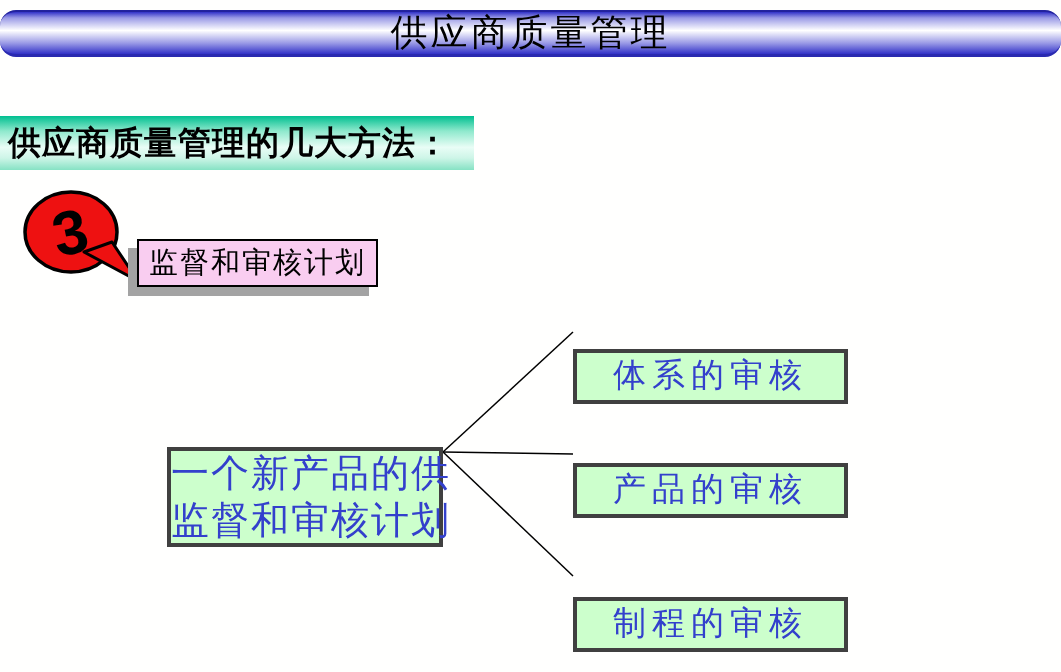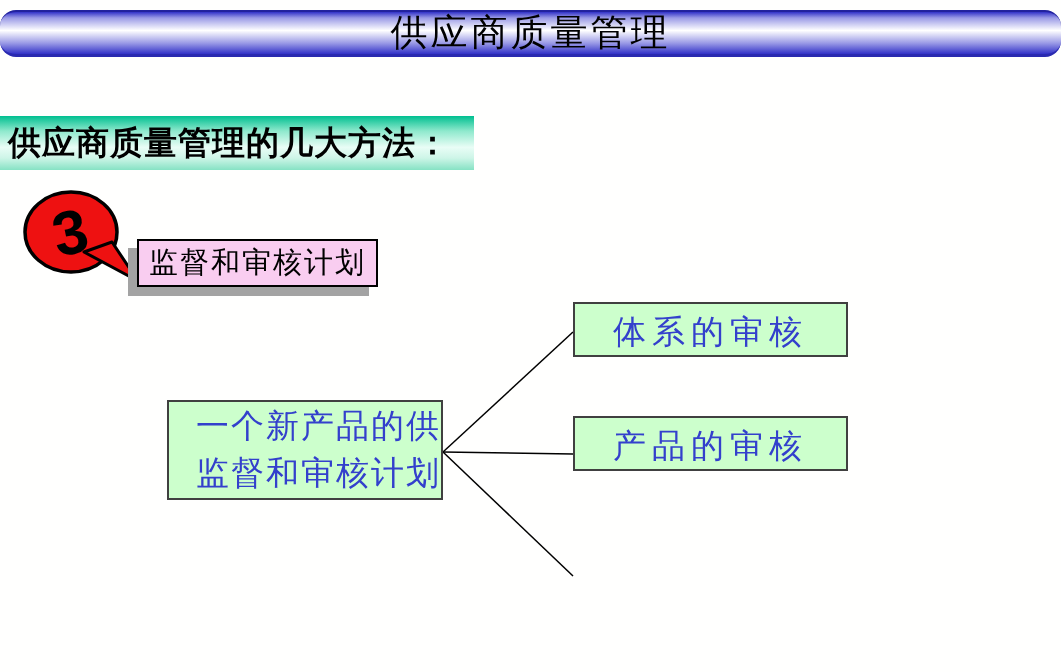--- a/index.html
+++ b/index.html
@@ -48,28 +48,29 @@
     position:absolute; left:137px; top:239px; width:241px; height:48px;
     background:#f9cdf0; border:2px solid #000;
     box-shadow:-9px 9px 0 #a3a3a3;
     display:flex; align-items:center; justify-content:center;
     font-family:"Liberation Serif", serif;
     font-size:29px; color:#000000; letter-spacing:2px; white-space:nowrap;
   }
 
   
   .gbox {
-    position:absolute; background:#ccffcc; border:2px solid #404040;
+    position:absolute; background:#ccffcc; border:4px solid #404040;
     color:#3340cc; font-family:"Liberation Serif", serif;
-    display:flex; align-items:flex-end; justify-content:center;
+    display:flex; align-items:flex-start; justify-content:center;
     text-align:center;
+    margin-top:47px;
   }
   .root-box {
     left:167px; top:400px; width:276px; height:100px;
-    font-size:33px; line-height:47px; letter-spacing:2px;
+    font-size:38px; line-height:47px; letter-spacing:2px;
     flex-direction:column; white-space:nowrap;
   }
   .child-box {
     left:573px; width:275px; height:55px;
     font-size:33px; letter-spacing:6px; white-space:nowrap;
   }
   .child-0 { top:302px; }
   .child-1 { top:416px; }
   .child-2 { top:550px; }
 </style>
@@ -104,14 +105,17 @@
     <span>一个新产品的供</span>
     <span>监督和审核计划</span>
   </div>
 
   <div class="gbox child-box child-0">
     <span>体系的审核</span>
   </div>
   <div class="gbox child-box child-1">
     <span>产品的审核</span>
   </div>
+  <div class="gbox child-box child-2">
+    <span>制程的审核</span>
+  </div>
 
 </div>
 
 </body></html>

